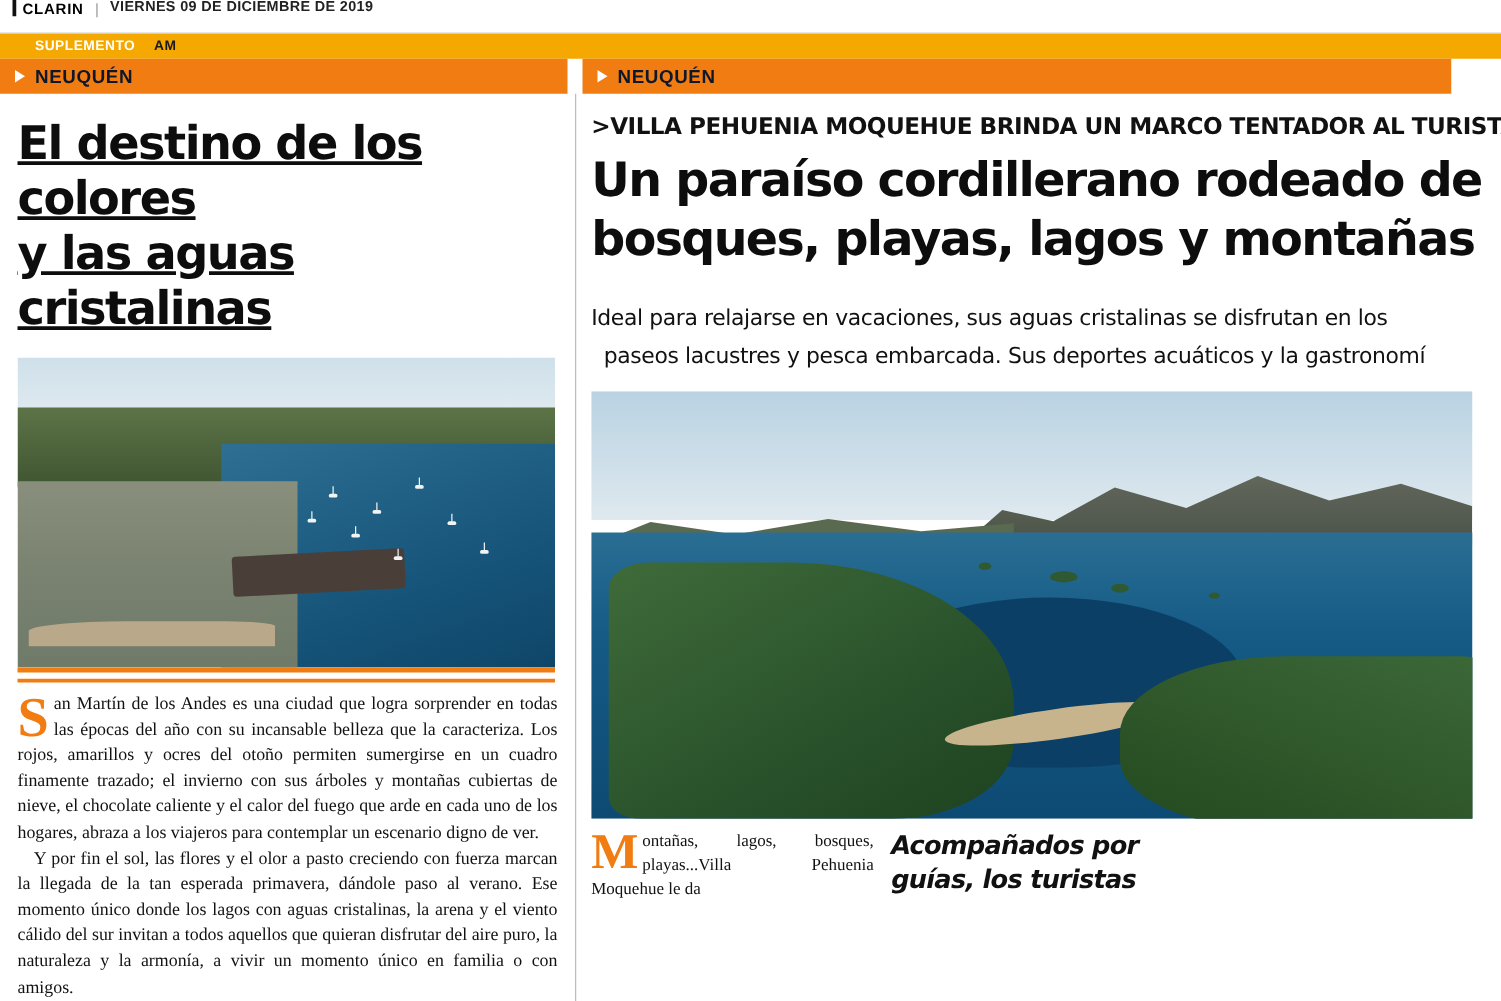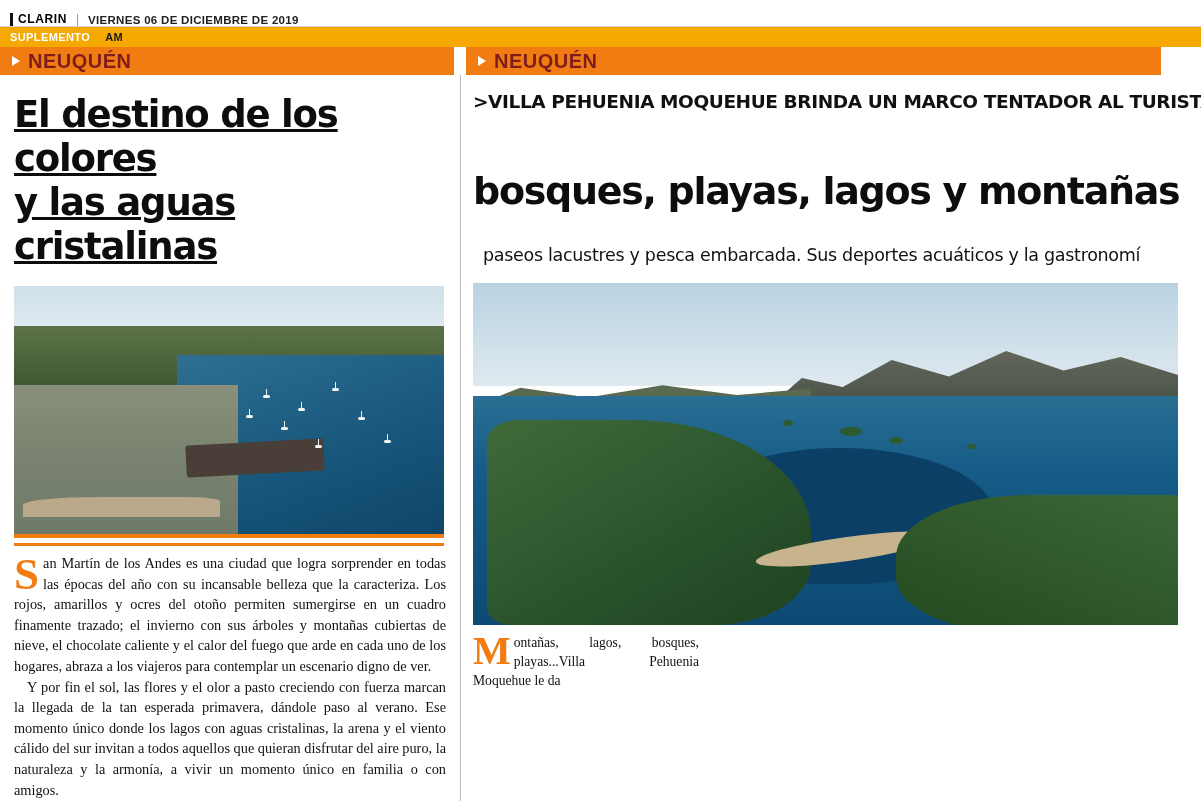--- a/index.html
+++ b/index.html
@@ -13,21 +13,21 @@
     overflow: hidden;
     font-family: "Liberation Sans", sans-serif;
     color: #000;
     position: relative;
   }
 
   
   .masthead {
     height: 27px;
     display: flex;
-    align-items: flex-end;
+    align-items: flex-start;
     padding-left: 10px;
     border-bottom: 1px solid #cfcfcf;
     box-sizing: border-box;
   }
   .masthead .bar {
     width: 3px;
     height: 13px;
     background: #111;
     margin-right: 5px;
   }
@@ -47,21 +47,21 @@
     letter-spacing: 0.3px;
     color: #222;
   }
 
   
   .supband {
     height: 20px;
     background: #f5a800;
     display: flex;
     align-items: center;
-    padding-left: 10px;
+    padding-left: 28px;
     box-sizing: border-box;
   }
   .supband .sup-label {
     font-size: 11px;
     font-weight: bold;
     color: #ffffff;
     letter-spacing: 0.4px;
   }
   .supband .sup-am {
     font-size: 11px;
@@ -103,23 +103,23 @@
     box-sizing: border-box;
   }
   .kicker .tri {
     width: 0; height: 0;
     border-left: 8px solid #ffffff;
     border-top: 5px solid transparent;
     border-bottom: 5px solid transparent;
     margin: 0 8px 0 12px;
   }
   .kicker .kicker-text {
-    color: #7f1d1d;
-    font-weight: bold;
-    font-size: 20px;
+    color: #0f172a;
+    font-weight: bold;
+    font-size: 15px;
     letter-spacing: 0.5px;
   }
   .kicker-left { width: 454px; }
   .kicker-right { width: 695px; margin-left: 12px; }
 
   
   .left-inner { padding: 0 14px 0 14px; }
   .headline-left {
     font-family: "DejaVu Sans", sans-serif;
     font-weight: bold;
@@ -315,21 +315,21 @@
   }
   .islet { position:absolute; background:#2f5a31; border-radius:50%; }
 </style>
 </head>
 <body>
 
 <div class="masthead">
   <div class="bar"></div>
   <span class="brand">CLARIN</span>
   <span class="sep">|</span>
-  <span class="date">VIERNES 06 DE DICIEMBRE DE 2019</span>
+  <span class="date">VIERNES 09 DE DICIEMBRE DE 2019</span>
 </div>
 
 <div class="supband">
   <span class="sup-label">SUPLEMENTO</span>
   <span class="sup-am">AM</span>
 </div>
 
 <div style="display:flex;">
   <div class="kicker kicker-left">
     <span class="tri"></span>
@@ -378,25 +378,26 @@
     </div>
   </div>
 
   <div class="gutter"></div>
 
   <div class="col-right">
     <div class="right-inner">
       <div class="subkicker">&gt;VILLA PEHUENIA MOQUEHUE BRINDA UN MARCO TENTADOR AL TURISTA</div>
 
       <h1 class="headline-right">
-        <br>
+        <span>Un paraíso cordillerano rodeado de</span><br>
         <span>bosques, playas, lagos y montañas</span>
       </h1>
 
       <div class="bajada">
+        <span>Ideal para relajarse en vacaciones, sus aguas cristalinas se disfrutan en los</span>
         <span class="ln2">paseos lacustres y pesca embarcada. Sus deportes acuáticos y la gastronomí</span>
       </div>
 
       <div class="photo-right">
         <div class="ph">
           <div class="sky-r"></div>
           <div class="mtn-r"></div>
           <div class="mtn-r2"></div>
           <div class="lake-r"></div>
           <div class="bay-r"></div>
@@ -408,16 +409,22 @@
           <div class="islet" style="left:44%;top:40%;width:10px;height:6px;"></div>
           <div class="islet" style="left:70%;top:47%;width:9px;height:5px;"></div>
         </div>
       </div>
 
 
       <div class="right-cols">
         <div class="rc">
           <p><span class="dropcap-right">M</span><span>ontañas, lagos, bosques, playas...Villa Pehuenia Moquehue le da</span></p>
         </div>
+        <div class="rc">
+          <div class="pull-title">
+            <span>Acompañados por</span><br>
+            <span>guías, los turistas</span>
+          </div>
+        </div>
       </div>
     </div>
   </div>
 </div>
 
 </body></html>

